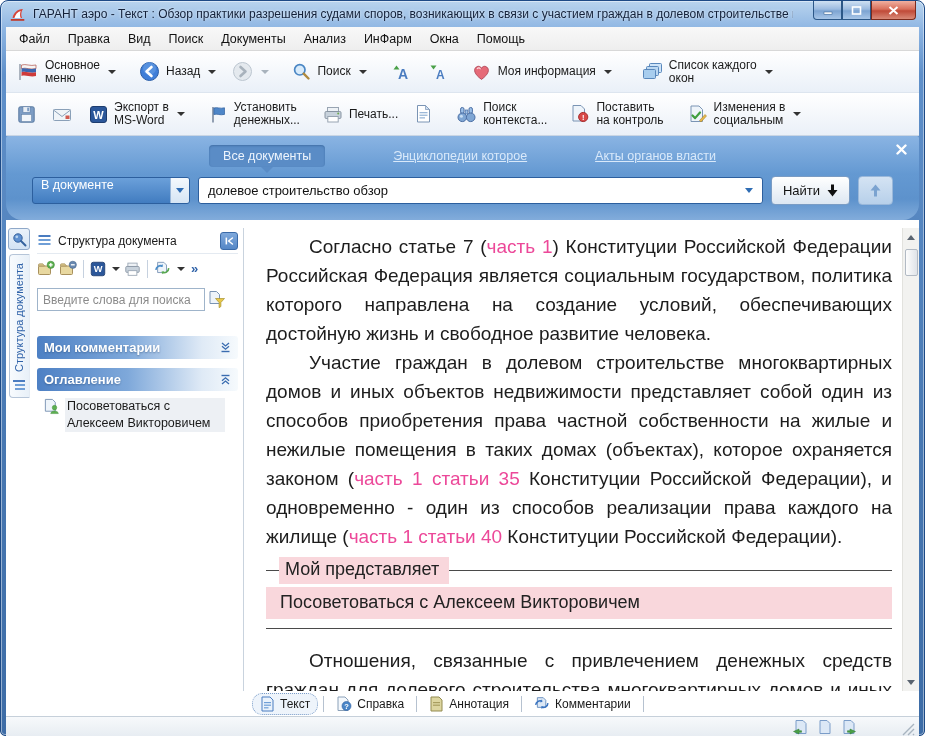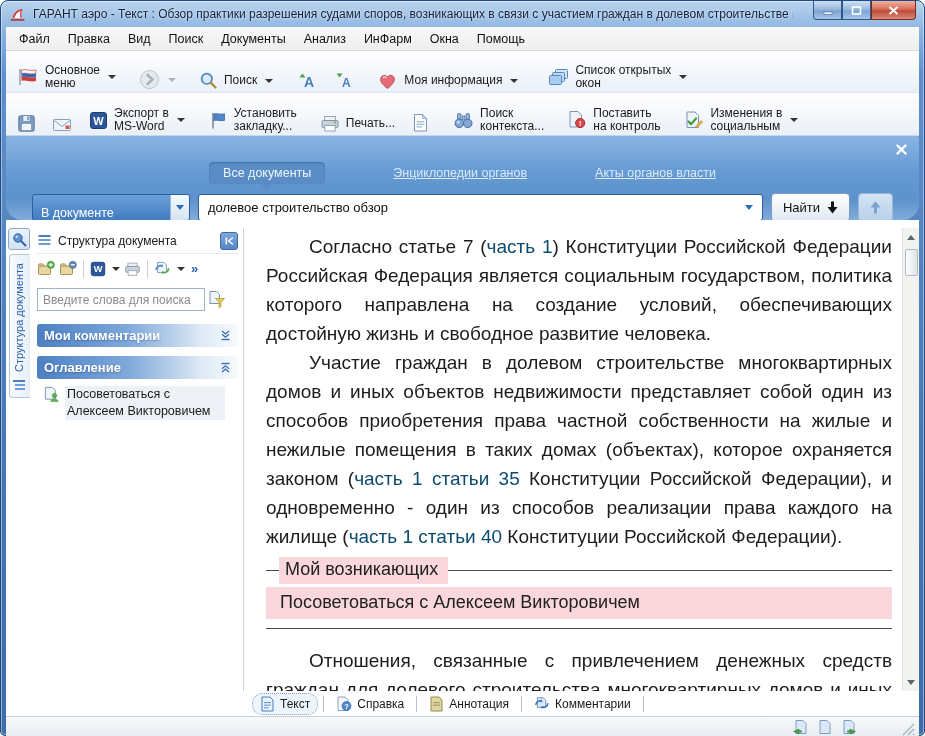--- a/index.html
+++ b/index.html
@@ -19,42 +19,42 @@
     background:linear-gradient(180deg,#cfe0f2 0%,#9cbbe0 45%,#7da4d2 55%,#a8c6e8 100%);}
   .win-btn.min{border-radius:0 0 0 4px;}
   .win-btn.close{width:45px;border-radius:0 0 4px 0;
     background:linear-gradient(180deg,#f0b0a0 0%,#d9705c 45%,#c04a38 55%,#d98a78 100%);border-color:#7c2a1c;}
 
   
   .menubar{height:24px;background:linear-gradient(#f8f8f8,#eeeeee);border-bottom:1px solid #d8d8d8;display:flex;align-items:center;padding:0 4px;}
   .menu-item{padding:3px 9px;font-size:12.5px;color:#111;}
 
   
-  .toolbar{display:flex;align-items:flex-end;background:linear-gradient(#ffffff,#eaf0f8);padding:0 3px;}
+  .toolbar{display:flex;align-items:center;background:linear-gradient(#ffffff,#eaf0f8);padding:0 3px;}
   .toolbar.r1{height:42px;border-bottom:1px solid #dde5ef;}
   .toolbar.r2{height:43px;border-bottom:1px solid #c9d5e4;}
   .tbtn{display:flex;align-items:center;gap:6px;padding:2px 8px;border-radius:3px;}
   .tbtn .lbl{font-size:12px;line-height:13px;color:#1a1a1a;white-space:pre-line;text-align:left;}
   .vsep{width:1px;background:#c6d1df;margin:4px 3px;}
   .dd{width:0;height:0;border-left:4px solid transparent;border-right:4px solid transparent;border-top:4px solid #333;margin-left:2px;}
   .dd.dis{border-top-color:#a8b2bc;}
   .ic{display:inline-flex;align-items:center;justify-content:center;flex:none;}
 
   
   .search-panel{position:relative;height:84px;border-radius:2px 2px 16px 16px;
     background:linear-gradient(180deg,#8ab4e3 0%,#6499d2 45%,#5d92cc 75%,#82acdb 100%);
-    padding:24px 26px 0 26px;}
+    padding:7px 26px 0 26px;}
   .sp-tabs{display:flex;justify-content:center;gap:68px;height:26px;align-items:center;}
   .sp-tab{font-size:12.5px;color:#d9e9fa;}
   .sp-tab.linky{text-decoration:underline;}
   .sp-tab.active{position:relative;background:#5a8cc6;border-radius:4px;padding:4px 14px;color:#eef5fd;text-decoration:none;box-shadow:inset 0 1px 2px rgba(20,60,110,.35);}
   .sp-tab.active::after{content:"";position:absolute;left:50%;bottom:-6px;margin-left:-6px;border-left:6px solid transparent;border-right:6px solid transparent;border-top:6px solid #5a8cc6;}
   .sp-close{position:absolute;top:5px;right:10px;width:16px;height:16px;display:flex;align-items:center;justify-content:center;}
   .sp-row{display:flex;align-items:center;gap:8px;margin-top:7px;}
-  .scope{width:158px;height:27px;border:1px solid #2c5f9e;border-radius:3px;display:flex;align-items:flex-end;
+  .scope{width:158px;height:27px;border:1px solid #2c5f9e;border-radius:3px;display:flex;align-items:flex-start;
     background:linear-gradient(180deg,#6ba0da,#417cc0);color:#fff;font-size:12.5px;padding-left:8px;}
   .scope .vbox{margin-left:auto;width:19px;height:100%;border-left:1px solid #9ab8da;border-radius:0 2px 2px 0;
     background:linear-gradient(#f4f9fd,#d6e5f4);display:flex;align-items:center;justify-content:center;}
   .chev{width:0;height:0;border-left:4px solid transparent;border-right:4px solid transparent;border-top:5px solid #2f6db4;}
   .query{flex:1;height:27px;background:#fff;border:1px solid #2c5f9e;border-radius:3px;display:flex;align-items:center;padding:0 9px;}
   .query input{border:none;outline:none;flex:1;font-size:13px;color:#111;font-family:"Liberation Sans",sans-serif;background:transparent;padding:0;}
   .find-btn{height:29px;padding:0 11px;border:1px solid #7a9cc4;border-radius:4px;display:flex;align-items:center;gap:7px;
     background:linear-gradient(#ffffff,#dde7f2);font-size:13px;color:#111;}
   .up-btn{width:35px;height:29px;border:1px solid #9ab8da;border-radius:4px;display:flex;align-items:center;justify-content:center;
     background:linear-gradient(#d4e3f3,#b7d0ea);}
@@ -67,35 +67,35 @@
     background:linear-gradient(90deg,#f8fbfe,#e8f0f8);padding:8px 0 5px 0;display:flex;flex-direction:column;align-items:center;gap:7px;}
   .vtab .vlabel{writing-mode:vertical-rl;transform:rotate(180deg);font-size:11px;color:#2f62a8;}
 
   .sidebar{width:212px;border-right:1px solid #c9d3de;display:flex;flex-direction:column;padding:0 5px;}
   .sb-header{height:25px;display:flex;align-items:center;gap:6px;font-size:12px;color:#1a1a1a;}
   .collapse-btn{margin-left:auto;width:18px;height:18px;border:1px solid #3a6aa8;border-radius:3px;
     background:linear-gradient(#7fa9dc,#5587c6);display:flex;align-items:center;justify-content:center;}
   .sb-toolbar{height:28px;display:flex;align-items:center;gap:4px;border-top:1px solid #e4eaf1;padding-top:2px;}
   .sb-toolbar .vsep{height:18px;margin:0 2px;}
   .overflow{font-size:13px;color:#2f62a8;font-weight:bold;margin-left:2px;}
-  .sb-search{display:flex;align-items:center;gap:2px;margin:7px 0 4px 0;}
+  .sb-search{display:flex;align-items:center;gap:2px;margin:7px 0 16px 0;}
   .sb-search input{width:168px;height:23px;border:1px solid #9fb4ca;font-size:12px;color:#555;padding:0 5px;font-family:"Liberation Sans",sans-serif;outline:none;}
   .sb-search input::placeholder{color:#8a8a8a;}
   .sb-section{height:23px;border-radius:3px;margin-top:9px;display:flex;align-items:center;padding:0 7px;
     background:linear-gradient(90deg,#4d80c4 0%,#7ea8da 45%,#dfeaf6 82%,#f6fafd 100%);
     color:#fff;font-weight:bold;font-size:13px;text-shadow:0 1px 2px rgba(20,50,90,.4);}
   .sb-section .ic{margin-left:auto;}
   .sb-item{display:flex;gap:5px;margin:7px 0 0 6px;font-size:12.5px;line-height:17px;color:#1a1a1a;align-items:flex-start;}
   .sb-item .itxt{background:#edf0f4;padding:0 2px;max-width:160px;}
 
   
   .content{flex:1;padding:4px 10px 0 22px;overflow:hidden;}
   .doc{font-size:19px;line-height:29px;color:#1d1d1d;text-align:justify;}
   .doc p{margin:0;text-indent:43px;}
-  .doclink{color:#0c4a6e;}
+  .doclink{color:#ec4899;}
   .comment-block{margin-top:6px;}
   .comment-head{position:relative;height:27px;display:flex;align-items:center;}
   .comment-head::before{content:"";position:absolute;left:0;right:0;top:13px;border-top:1px solid #4a4a4a;}
   .comment-label{position:relative;margin-left:13px;background:#f9d7dc;padding:0 10px 2px 6px;font-size:18px;line-height:25px;color:#222;}
   .comment-body{background:#f9d7dc;margin-top:3px;padding:2px 10px 4px 14px;font-size:18px;line-height:26px;color:#222;}
   .comment-rule{border-top:1px solid #4a4a4a;margin-top:9px;}
   .after-comment{margin-top:17px !important;}
 
   .scrollbar{width:17px;background:#f2f2f0;border-left:1px solid #e2e2de;display:flex;flex-direction:column;align-items:center;padding:1px 0;}
   .sc-arrow{width:15px;height:16px;display:flex;align-items:center;justify-content:center;}
@@ -171,20 +171,31 @@
         </svg>
       </span>
       <span class="lbl">Основное
 меню</span>
       <span class="dd"></span>
     </div>
     <div class="vsep"></div>
     <div class="tbtn">
       <span class="ic">
         <svg width="21" height="21" viewBox="0 0 21 21">
+          <circle cx="10.5" cy="10.5" r="9" fill="#3f7ed8" stroke="#2b5ea8"></circle>
+          <circle cx="10.5" cy="7.5" r="6.5" fill="#6aa0e6" opacity="0.55"></circle>
+          <path d="M12.5 6 L7.5 10.5 L12.5 15" stroke="#fff" stroke-width="2.6" fill="none" stroke-linecap="round" stroke-linejoin="round"></path>
+        </svg>
+      </span>
+      <span class="lbl">Назад</span>
+      <span class="dd"></span>
+    </div>
+    <div class="tbtn">
+      <span class="ic">
+        <svg width="21" height="21" viewBox="0 0 21 21">
           <circle cx="10.5" cy="10.5" r="9" fill="#e4e9ee" stroke="#bcc6d0"></circle>
           <path d="M8.5 6 L13.5 10.5 L8.5 15" stroke="#a8b2bc" stroke-width="2.6" fill="none" stroke-linecap="round" stroke-linejoin="round"></path>
         </svg>
       </span>
       <span class="dd dis"></span>
     </div>
     <div class="vsep"></div>
     <div class="tbtn">
       <span class="ic">
         <svg width="19" height="19" viewBox="0 0 19 19">
@@ -226,21 +237,21 @@
     <div class="vsep"></div>
     <div class="vsep"></div>
     <div class="tbtn">
       <span class="ic">
         <svg width="21" height="19" viewBox="0 0 21 19">
           <rect x="7.5" y="1.5" width="12" height="9" rx="1" fill="#cfe4f8" stroke="#5a88bc"></rect>
           <rect x="4.5" y="4.5" width="12" height="9" rx="1" fill="#bcd8f2" stroke="#5a88bc"></rect>
           <rect x="1.5" y="7.5" width="12" height="9" rx="1" fill="#a8cdee" stroke="#5a88bc"></rect>
         </svg>
       </span>
-      <span class="lbl">Список открытых
+      <span class="lbl">Список каждого
 окон</span>
       <span class="dd"></span>
     </div>
   </div>
 
   <div class="toolbar r2">
     <div class="tbtn">
       <span class="ic">
         <svg width="19" height="19" viewBox="0 0 19 19">
           <rect x="1.8" y="1.8" width="15.4" height="15.4" rx="1.5" fill="#7c9cc4" stroke="#5a7aa0"></rect>
@@ -272,21 +283,21 @@
     </div>
     <div class="vsep"></div>
     <div class="tbtn">
       <span class="ic">
         <svg width="20" height="19" viewBox="0 0 20 19">
           <path d="M5 2 V17.5" stroke="#7a8aa0" stroke-width="1.6"></path>
           <path d="M5.9 3 C9 1.8 12 4 16.5 2.8 V9.4 C12 10.6 9 8.4 5.9 9.6 Z" fill="#4e86c8" stroke="#2f5e9e" stroke-width="0.7"></path>
         </svg>
       </span>
       <span class="lbl">Установить
-закладку...</span>
+денежных...</span>
     </div>
     <div class="vsep"></div>
     <div class="tbtn">
       <span class="ic">
         <svg width="20" height="19" viewBox="0 0 20 19">
           <rect x="4.5" y="2.5" width="11" height="4" fill="#eef2f6" stroke="#98a4b2"></rect>
           <rect x="2" y="6.5" width="16" height="7" rx="1.2" fill="#c8d2dc" stroke="#8894a2"></rect>
           <rect x="4.8" y="11.5" width="10.4" height="5.5" fill="#fff" stroke="#98a4b2"></rect>
           <circle cx="15.2" cy="8.6" r="1" fill="#6ca84e"></circle>
         </svg>
@@ -343,21 +354,21 @@
       <span class="lbl">Изменения в
 социальным</span>
       <span class="dd"></span>
     </div>
     <div class="vsep"></div>
   </div>
 
   <div class="search-panel">
     <div class="sp-tabs">
       <span class="sp-tab active">Все документы</span>
-      <span class="sp-tab linky">Энциклопедии органов</span>
+      <span class="sp-tab linky">Энциклопедии которое</span>
       <span class="sp-tab linky">Акты органов власти</span>
     </div>
     <div class="sp-close">
       <svg width="11" height="11" viewBox="0 0 11 11">
           <path d="M1.5 1.5 L9.5 9.5 M9.5 1.5 L1.5 9.5" stroke="#fff" stroke-width="2.4" stroke-linecap="round"></path>
         </svg>
     </div>
     <div class="sp-row">
       <div class="scope">
         <span>В документе</span>
@@ -505,21 +516,21 @@
         <span class="itxt">Посоветоваться с Алексеем Викторовичем</span>
       </div>
     </div>
 
     <div class="content">
       <div class="doc">
         <p><span>Согласно статье 7 (</span><span class="doclink">часть 1</span><span>) Конституции Российской Федерации Российская Федерация является социальным государством, политика которого направлена на создание условий, обеспечивающих достойную жизнь и свободное развитие человека.</span></p>
         <p><span>Участие граждан в долевом строительстве многоквартирных домов и иных объектов недвижимости представляет собой один из способов приобретения права частной собственности на жилые и нежилые помещения в таких домах (объектах), которое охраняется законом (</span><span class="doclink">часть 1 статьи 35</span><span> Конституции Российской Федерации), и одновременно - один из способов реализации права каждого на жилище (</span><span class="doclink">часть 1 статьи 40</span><span> Конституции Российской Федерации).</span></p>
         <div class="comment-block">
           <div class="comment-head">
-            <span class="comment-label">Мой возникающих</span>
+            <span class="comment-label">Мой представляет</span>
           </div>
           <div class="comment-body">Посоветоваться с Алексеем Викторовичем</div>
           <div class="comment-rule"></div>
         </div>
         <p class="after-comment"><span>Отношения, связанные с привлечением денежных средств граждан для долевого строительства многоквартирных домов и иных объектов недвижимости, урегулированы </span></p>
       </div>
     </div>
 
     <div class="scrollbar">
       <div class="sc-arrow">

